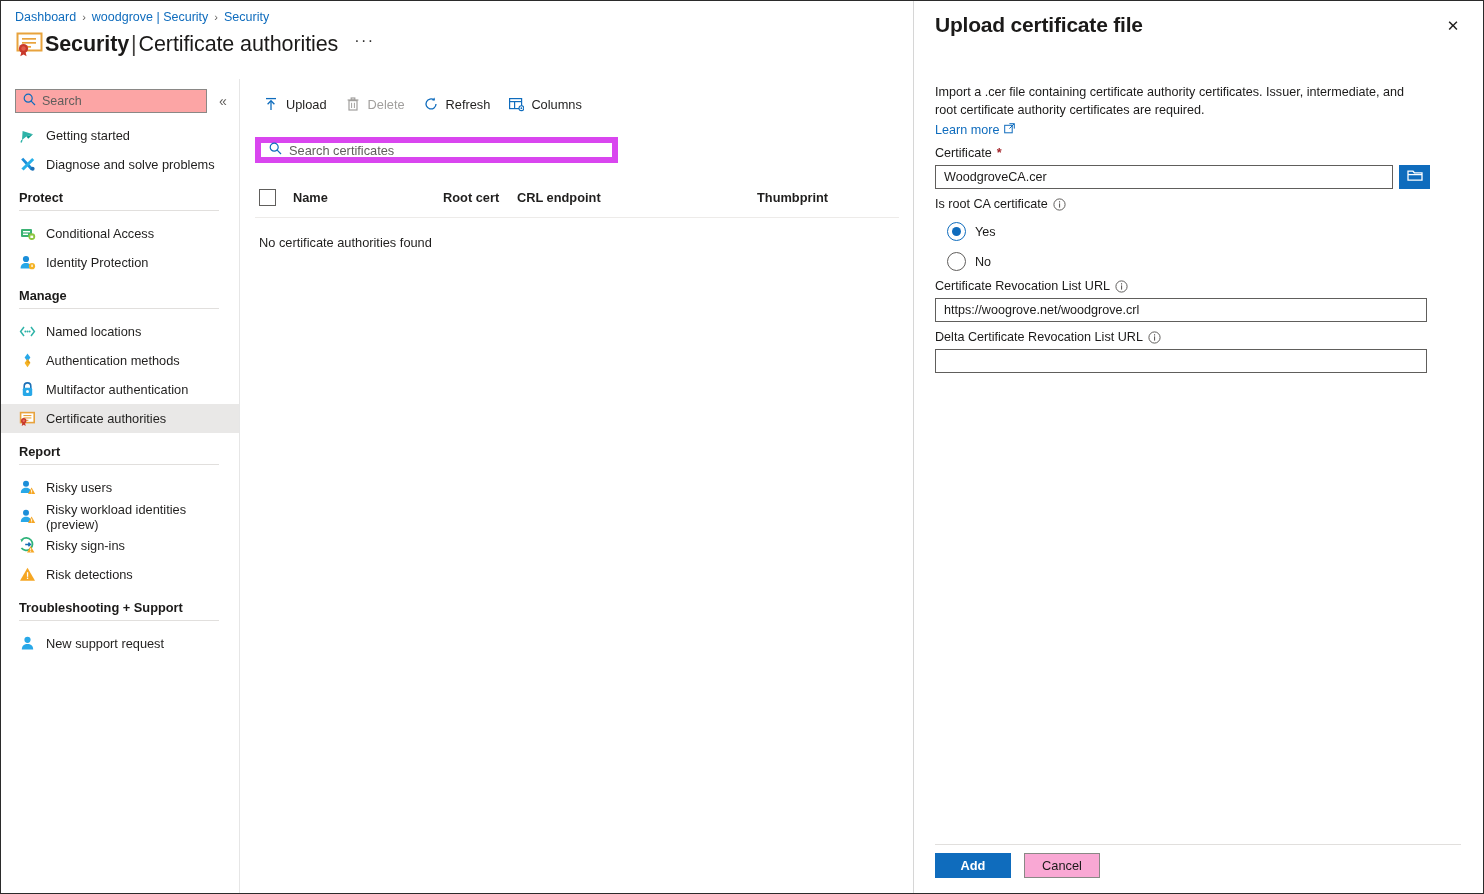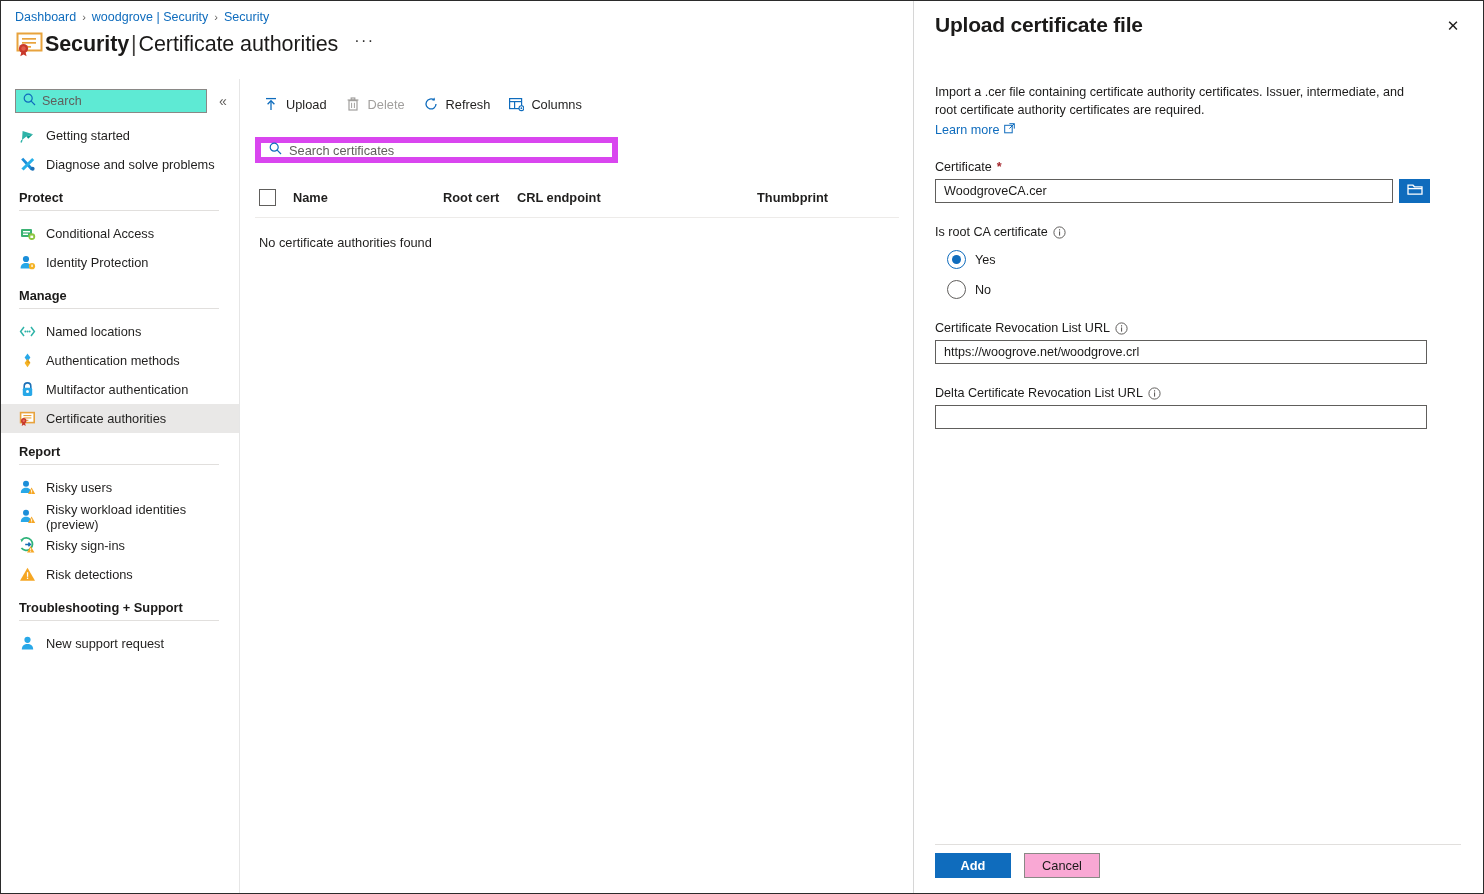--- a/index.html
+++ b/index.html
@@ -54,21 +54,21 @@
     background: #ffffff;
     border-right: 1px solid #e6e6e6;
   }
   #navsearch-row {
     display: flex; align-items: center;
     padding: 10px 8px 0 14px; gap: 12px;
   }
   #navsearch {
     position: relative;
     width: 192px; height: 24px;
-    border: 1px solid #8a8886; background: #5eead4;
+    border: 1px solid #8a8886; background: #fca5a5;
     display: flex; align-items: center;
   }
   #navsearch .mag { margin: 0 6px 0 7px; flex: none; }
   #navsearch .ph { font-size: 12.5px; color: #605e5c; }
   #collapse-btn {
     font-size: 14px; color: #605e5c; cursor: pointer;
     user-select: none; line-height: 1;
   }
 
   .nav-list { margin-top: 8px; }
@@ -158,21 +158,21 @@
   #panel-desc {
     font-size: 12.6px; line-height: 17.5px; color: #1b1a19;
     margin-top: 47px; max-width: 470px;
   }
   #learn-more {
     display: inline-flex; align-items: center; gap: 5px;
     font-size: 12.6px; color: #0f6cbd; cursor: pointer;
     margin-top: 4px;
   }
 
-  .fld { margin-top: 22px; }
+  .fld { margin-top: 8px; }
   .fld-label {
     font-size: 12.6px; color: #1b1a19;
     display: flex; align-items: center; gap: 5px; margin-bottom: 5px;
   }
   .req { color: #a4262c; font-weight: 700; }
   .info-ico { width: 13px; height: 13px; flex: none; display: block; cursor: pointer; }
 
   .input-row { display: flex; align-items: stretch; gap: 6px; }
   .txt-input {
     height: 24px; border: 1px solid #605e5c; background: #fff;

